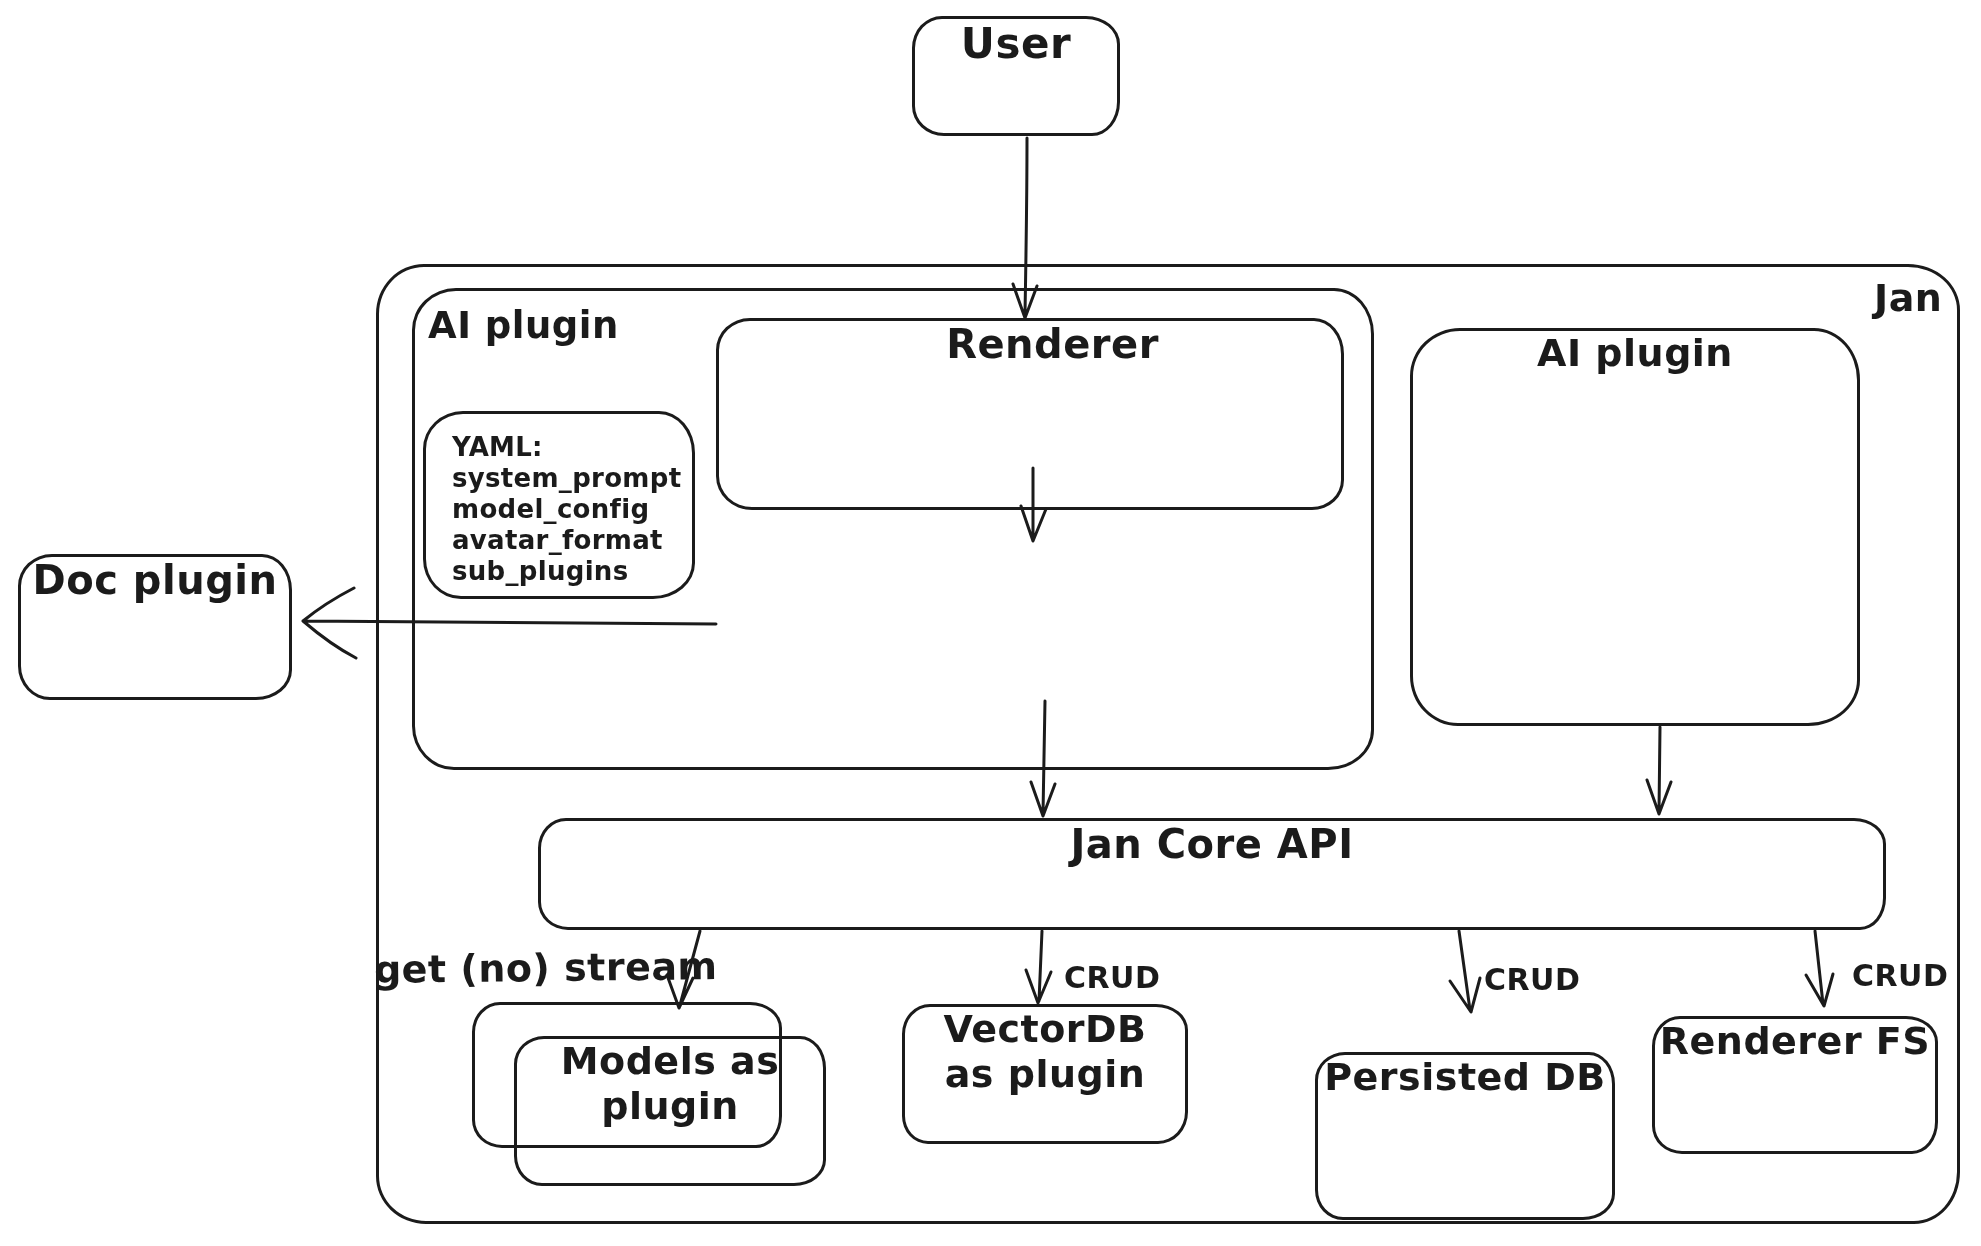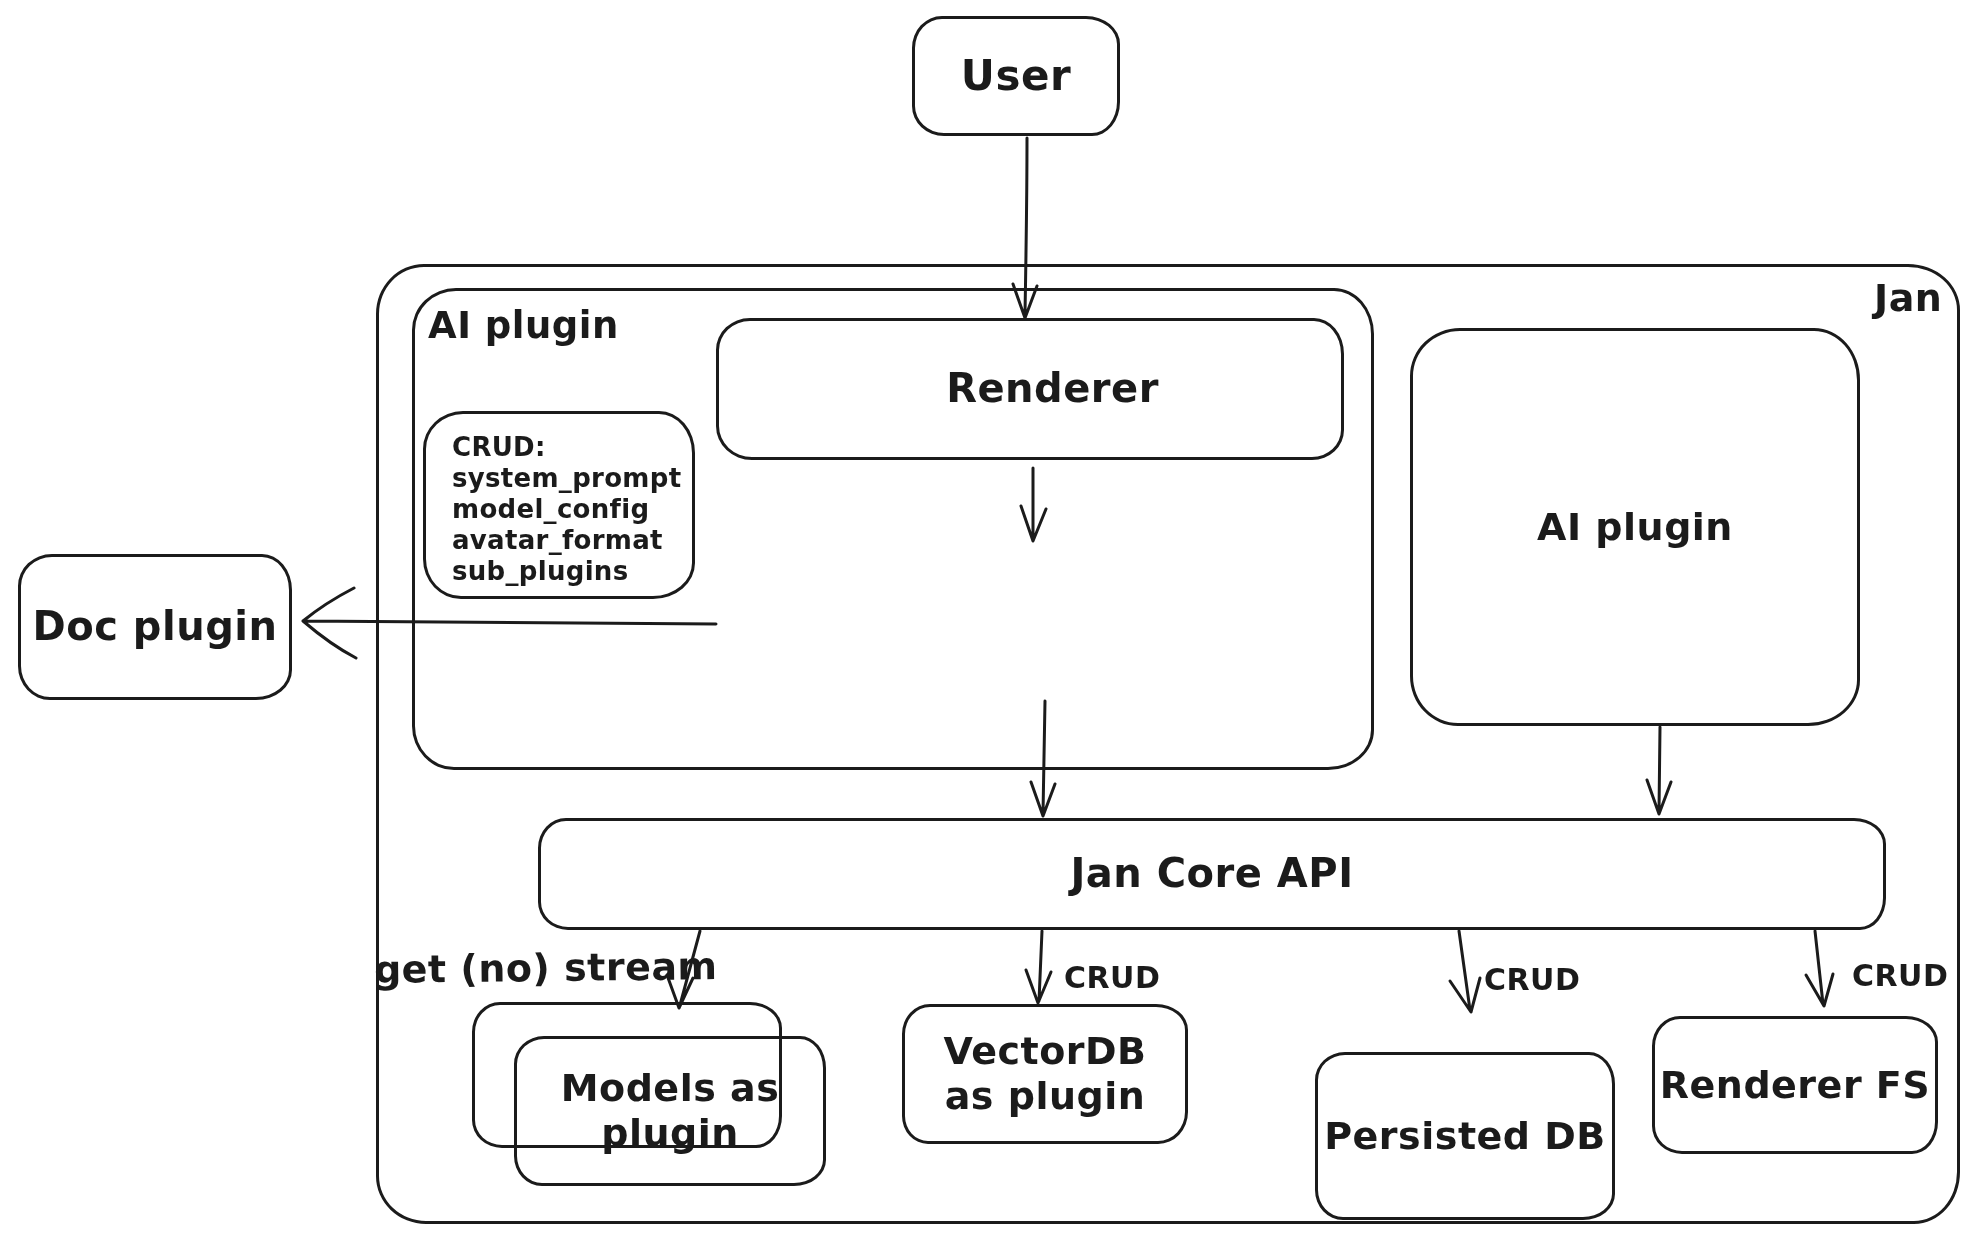--- a/index.html
+++ b/index.html
@@ -14,36 +14,36 @@
     overflow:hidden;
     font-family:"DejaVu Sans","Liberation Sans",sans-serif;
     color:var(--stroke);
     font-weight:bold;
   }
   .box{
     position:absolute;
     border:3px solid var(--stroke);
     background:transparent;
     box-sizing:border-box;
-    display:flex;align-items:center;justify-content:center;
+    display:flex;justify-content:center;
     text-align:center;
   }
   .box .lbl{display:block;letter-spacing:.5px;line-height:1.18;}
   .floating-label{
     position:absolute;
     letter-spacing:.5px;
     white-space:nowrap;
   }
   
   .user-box{left:912px;top:16px;width:208px;height:120px;border-radius:30px 34px 28px 32px/32px 28px 34px 30px;font-size:42px;}
   .jan-container{left:376px;top:264px;width:1584px;height:960px;border-radius:48px 52px 46px 50px/50px 46px 52px 48px;}
   .jan-label{left:1874px;top:276px;font-size:38px;}
   .ai-plugin-container{left:412px;top:288px;width:962px;height:482px;border-radius:44px 40px 46px 42px/42px 46px 40px 44px;}
   .ai-plugin-label{left:428px;top:304px;font-size:37px;}
-  .renderer-box{left:716px;top:318px;width:628px;height:142px;border-radius:34px 30px 32px 36px/32px 36px 30px 34px;font-size:40px;padding-left:45px;}
+  .renderer-box{left:716px;top:318px;width:628px;height:192px;border-radius:34px 30px 32px 36px/32px 36px 30px 34px;font-size:40px;padding-left:45px;}
   .yaml-box{
     left:423px;top:411px;width:272px;height:188px;
     border-radius:40px 36px 42px 38px/38px 42px 36px 40px;
     display:block;padding:18px 10px 0 26px;font-size:26px;line-height:31px;
     text-align:left;letter-spacing:.3px;
   }
   .backend-box{left:716px;top:543px;width:628px;height:157px;border-radius:32px 36px 30px 34px/34px 30px 36px 32px;font-size:40px;}
   .ai-plugin-right-box{left:1410px;top:328px;width:450px;height:398px;border-radius:50px 46px 52px 48px/48px 52px 46px 50px;font-size:38px;}
   .doc-sources-box{left:18px;top:554px;width:274px;height:146px;border-radius:34px 30px 36px 32px/32px 36px 30px 34px;font-size:40px;}
   .jan-core-api-box{left:538px;top:818px;width:1348px;height:112px;border-radius:28px 32px 26px 30px/30px 26px 32px 28px;font-size:40px;}
@@ -77,21 +77,21 @@
 
   <div class="box user-box">
     <span class="lbl">User</span>
   </div>
 
   <div class="box renderer-box">
     <span class="lbl">Renderer</span>
   </div>
 
   <div class="box yaml-box">
-    <div>CRUD:</div>
+    <div>YAML:</div>
     <div>system_prompt</div>
     <div>model_config</div>
     <div>avatar_format</div>
     <div>sub_plugins</div>
   </div>
 
 
   <div class="box ai-plugin-right-box">
     <span class="lbl">AI plugin</span>
   </div>

